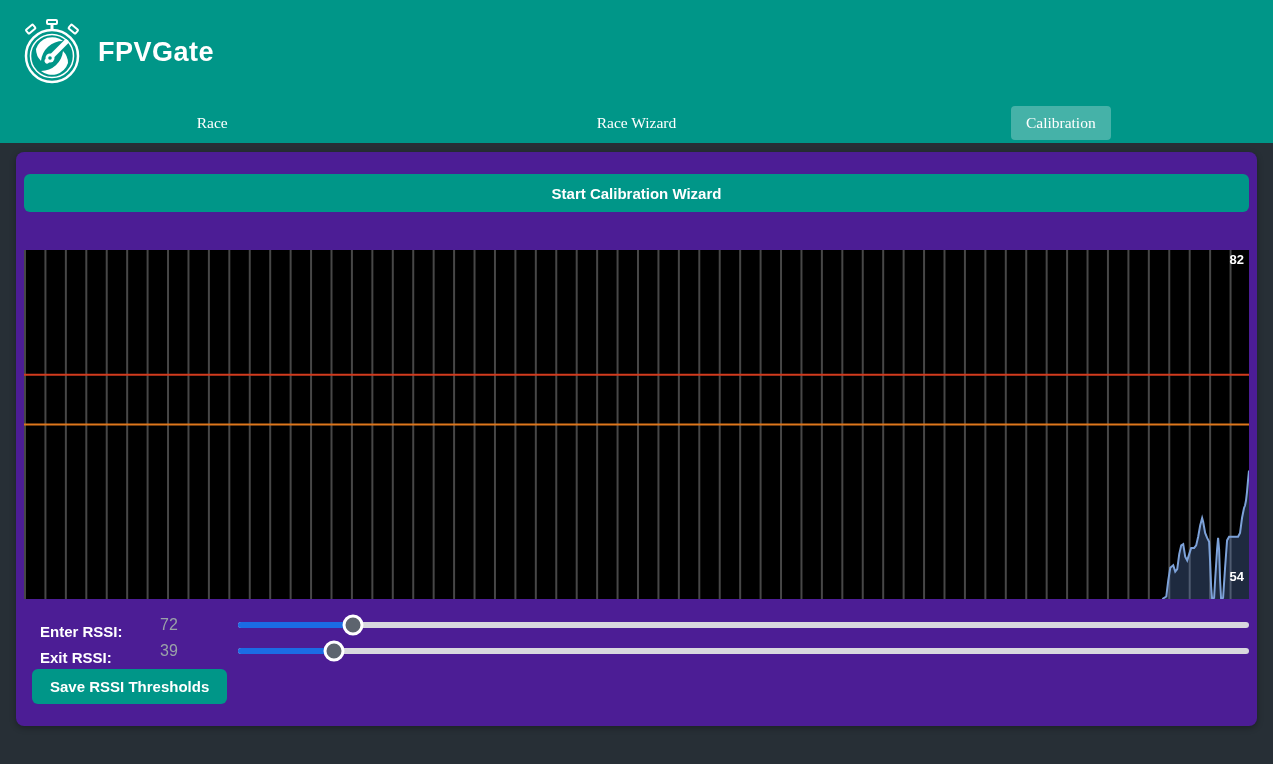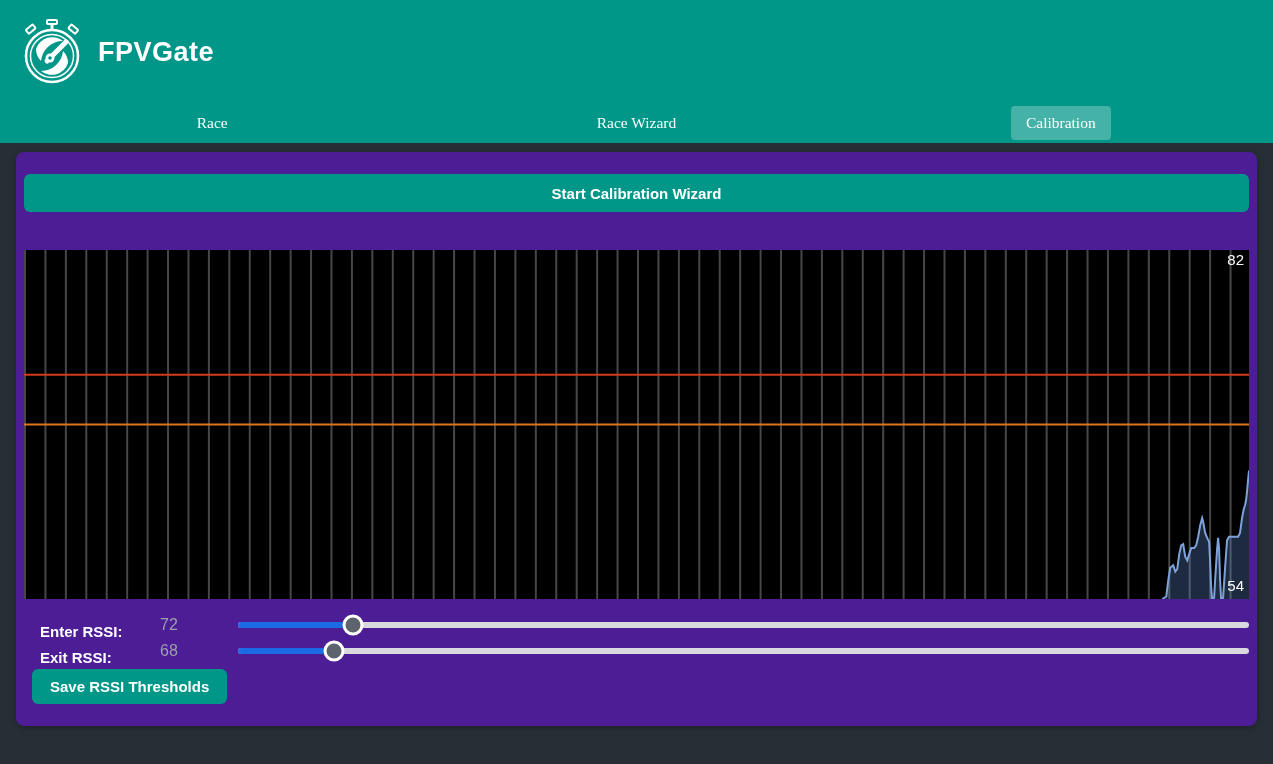--- a/index.html
+++ b/index.html
@@ -79,27 +79,27 @@
   .chart {
     position: relative;
     margin-top: 38px;
     height: 349px;
     background: #000;
   }
   .chart svg { display: block; width: 100%; height: 100%; }
   .chart-label {
     position: absolute;
     right: 5px;
-    font-size: 15px;
-    font-weight: normal;
+    font-size: 13px;
+    font-weight: bold;
     color: #fff;
     line-height: 11px;
   }
   .chart-label.max { top: 4px; }
-  .chart-label.min { bottom: 8px; }
+  .chart-label.min { bottom: 17px; }
 
   
   .sliders { margin-top: 13px; }
   .slider-row {
     display: flex;
     align-items: center;
     height: 26px;
   }
   .slider-row .lbl {
     flex: 0 0 100px;
@@ -275,21 +275,21 @@
       <span class="val">72</span>
       <div class="slider" id="enter-slider">
         <div class="track">
             <div class="fill" style="width: 11.3744%;"></div>
           </div>
         <div class="thumb" style="left: 11.3744%;"></div>
       </div>
     </div>
     <div class="slider-row">
       <span class="lbl">Exit RSSI:</span>
-      <span class="val">68</span>
+      <span class="val">39</span>
       <div class="slider" id="exit-slider">
         <div class="track">
             <div class="fill" style="width: 9.47867%;"></div>
           </div>
         <div class="thumb" style="left: 9.47867%;"></div>
       </div>
     </div>
   </div>
 
   <button class="save-btn">Save RSSI Thresholds</button>

